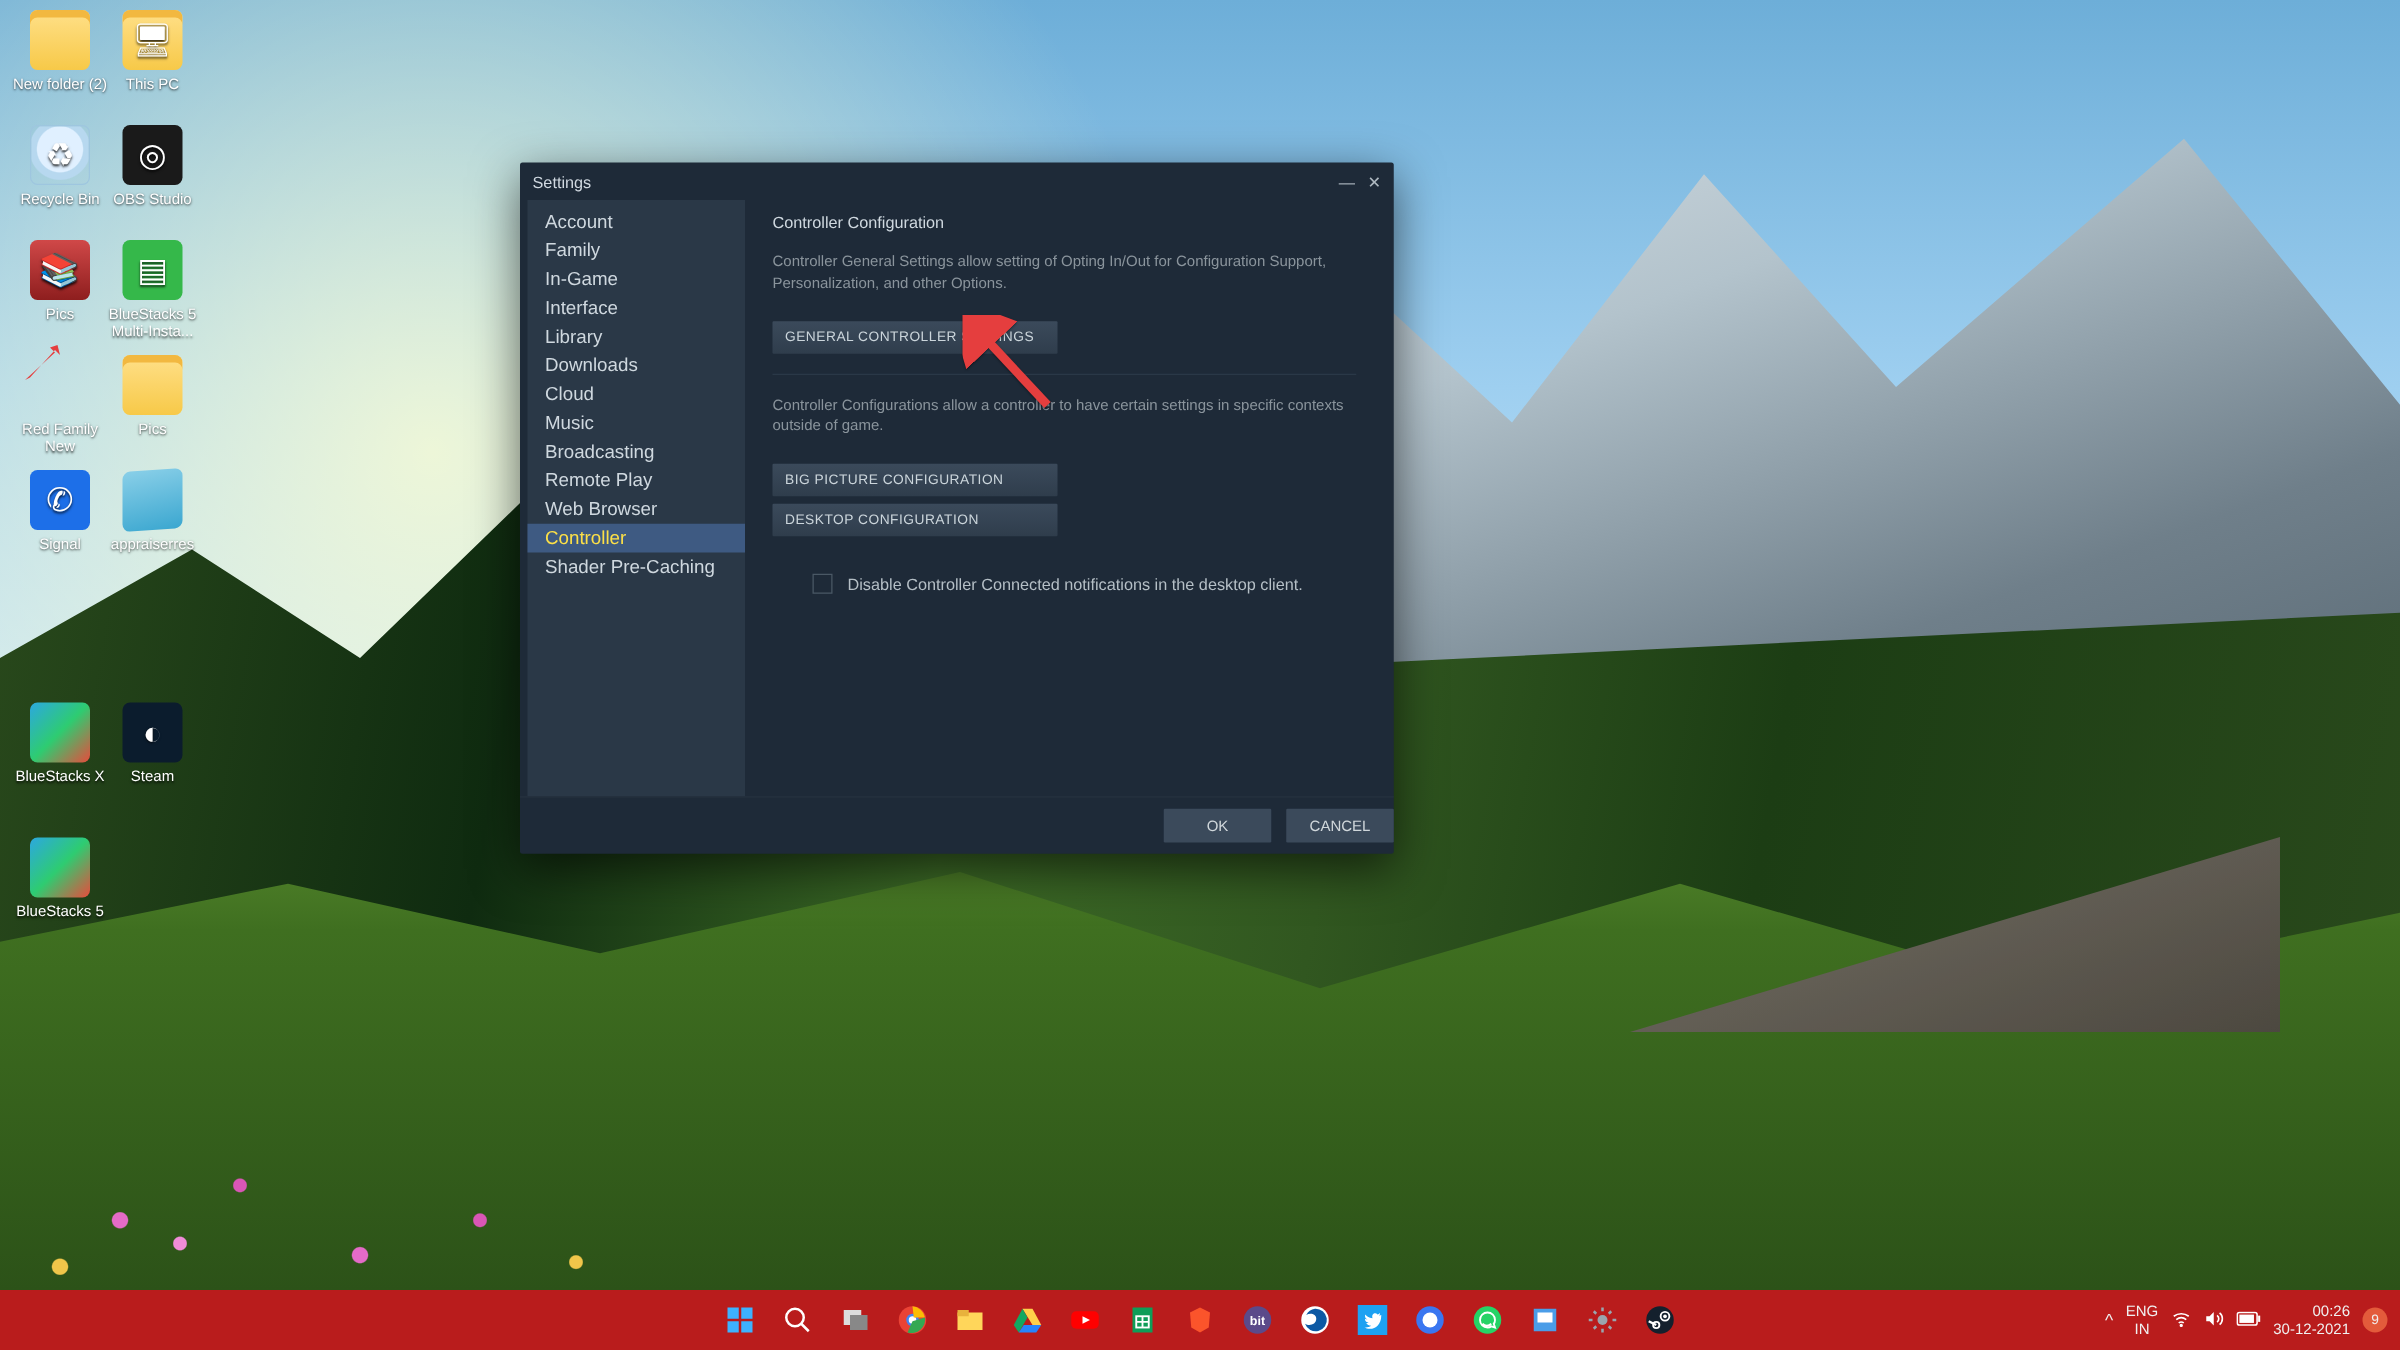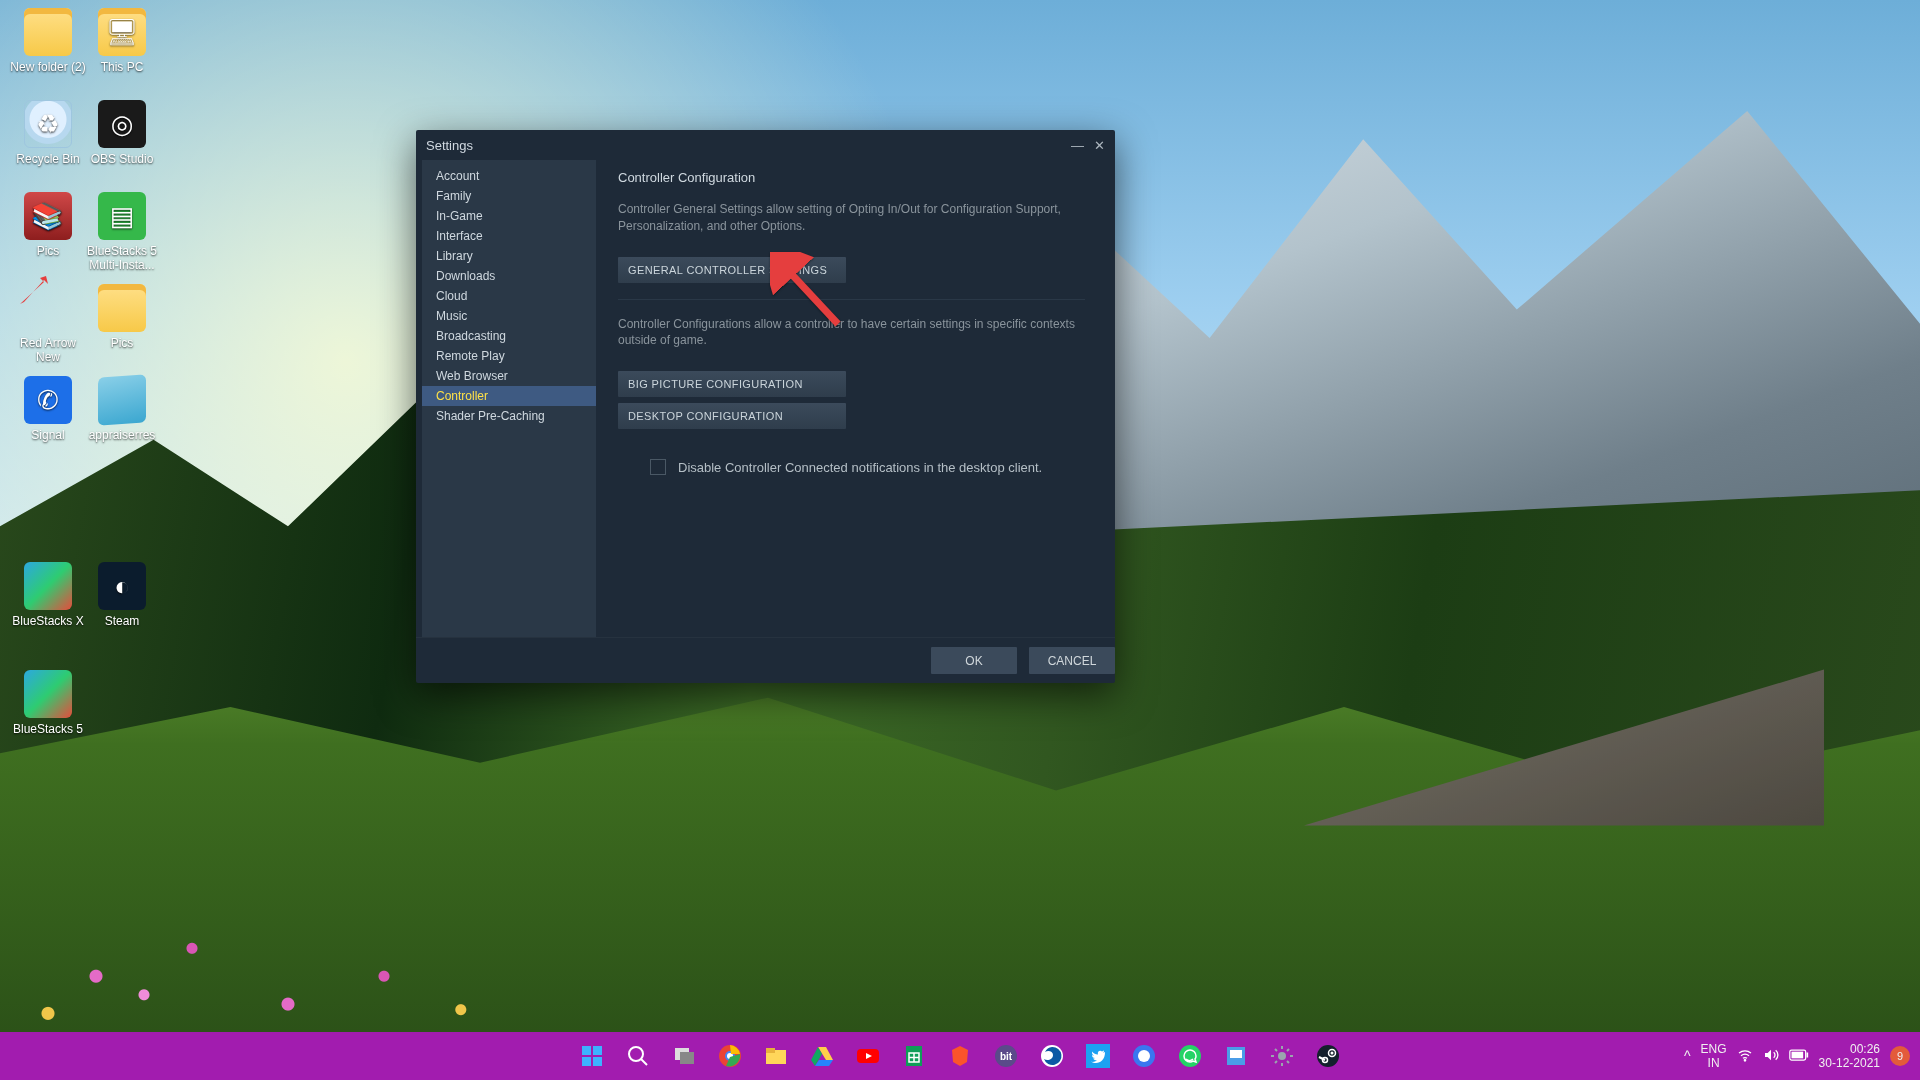--- a/index.html
+++ b/index.html
@@ -56,21 +56,21 @@
   
   .settings-win { position:absolute; left:416px; top:130px; width:699px; height:553px;
                   background:#1e2a38; box-shadow:0 12px 38px rgba(0,0,0,0.6); z-index:3;
                   display:flex; flex-direction:column; color:#c9d1d9; border-radius:2px; }
   .titlebar { height:30px; display:flex; align-items:center; justify-content:space-between;
               padding:0 10px; font-size:13px; color:#d0d8e0; }
   .titlebar .winbtns { display:flex; gap:10px; font-size:13px; color:#aeb8c0; }
   .titlebar .winbtns span { cursor:default; }
   .win-body { flex:1; display:flex; padding:0 0 0 6px; }
   .sidebar { width:174px; background:#2a3847; padding:6px 0; }
-  .sidebar div { padding:3px 14px; font-size:12px; color:#cfd8df; cursor:default; }
+  .sidebar div { padding:3px 14px; font-size:15px; color:#cfd8df; cursor:default; }
   .sidebar div.active { background:#3e5a82; color:#fde047; }
   .content { flex:1; padding:10px 30px 10px 22px; font-size:13px; color:#b5bfc6; }
   .content h3 { font-size:13px; font-weight:500; color:#cfd8df; margin-bottom:16px; }
   .content p { font-size:12px; line-height:1.4; color:#8a949c; }
   .hr { height:1px; background:#2a3847; margin:16px 0; border:none; }
   .cfg-btn { display:block; width:228px; padding:7px 10px; margin:6px 0;
              background:linear-gradient(180deg,#3b4a5b 0%,#2f3d4c 100%);
              color:#cbd5db; font-size:11px; letter-spacing:0.4px; text-align:left; cursor:default;
              border:none; border-radius:1px; }
   .chk-row { display:flex; align-items:center; gap:12px; margin-top:30px;padding-left:32px; }
@@ -81,21 +81,21 @@
                    font-size:12px; border-radius:1px; cursor:default; }
 
   
   .arrow { position:absolute; z-index:4; pointer-events:none; }
   .arrow-main { left:770px; top:252px; width:80px; height:80px; }
   .arrow-main svg { filter:drop-shadow(0 1px 1px rgba(0,0,0,0.4)); }
   .arrow-small { left:18px; top:276px; width:30px; height:30px; }
 
   
   .taskbar { position:absolute; left:0; right:0; bottom:0; height:48px;
-             background:#a21caf; display:flex; align-items:center; z-index:5; color:#f0f0f0; }
+             background:#b91c1c; display:flex; align-items:center; z-index:5; color:#f0f0f0; }
   .tb-center { position:absolute; left:50%; transform:translateX(-50%);
                display:flex; align-items:center; gap:6px; }
   .tb-ico { width:40px; height:40px; display:flex; align-items:center; justify-content:center;
             border-radius:4px; font-size:18px; cursor:default; }
   .tb-ico svg { width:24px; height:24px; }
   .tb-right { margin-left:auto; display:flex; align-items:center; gap:10px; padding-right:10px;
               font-size:12px; }
   .lang { text-align:center; line-height:14px; }
   .clock { text-align:right; line-height:14px; }
   .noti-badge { width:20px; height:20px; border-radius:50%; background:#e35b3b;
@@ -134,21 +134,21 @@
     <div class="dicon" style="left: 8px; top: 192px;">
       <div class="glyph winrar">📚</div>
       <span>Pics</span>
     </div>
     <div class="dicon" style="left: 82px; top: 192px;">
       <div class="glyph green">▤</div>
       <span>BlueStacks 5 Multi-Insta...</span>
     </div>
     <div class="dicon" style="left: 8px; top: 284px;">
       <div class="glyph "></div>
-      <span>Red Arrow New</span>
+      <span>Red Family New</span>
     </div>
     <div class="dicon" style="left: 82px; top: 284px;">
       <div class="glyph folder"></div>
       <span>Pics</span>
     </div>
     <div class="dicon" style="left: 8px; top: 376px;">
       <div class="glyph blue-circ">✆</div>
       <span>Signal</span>
     </div>
     <div class="dicon" style="left: 82px; top: 376px;">

